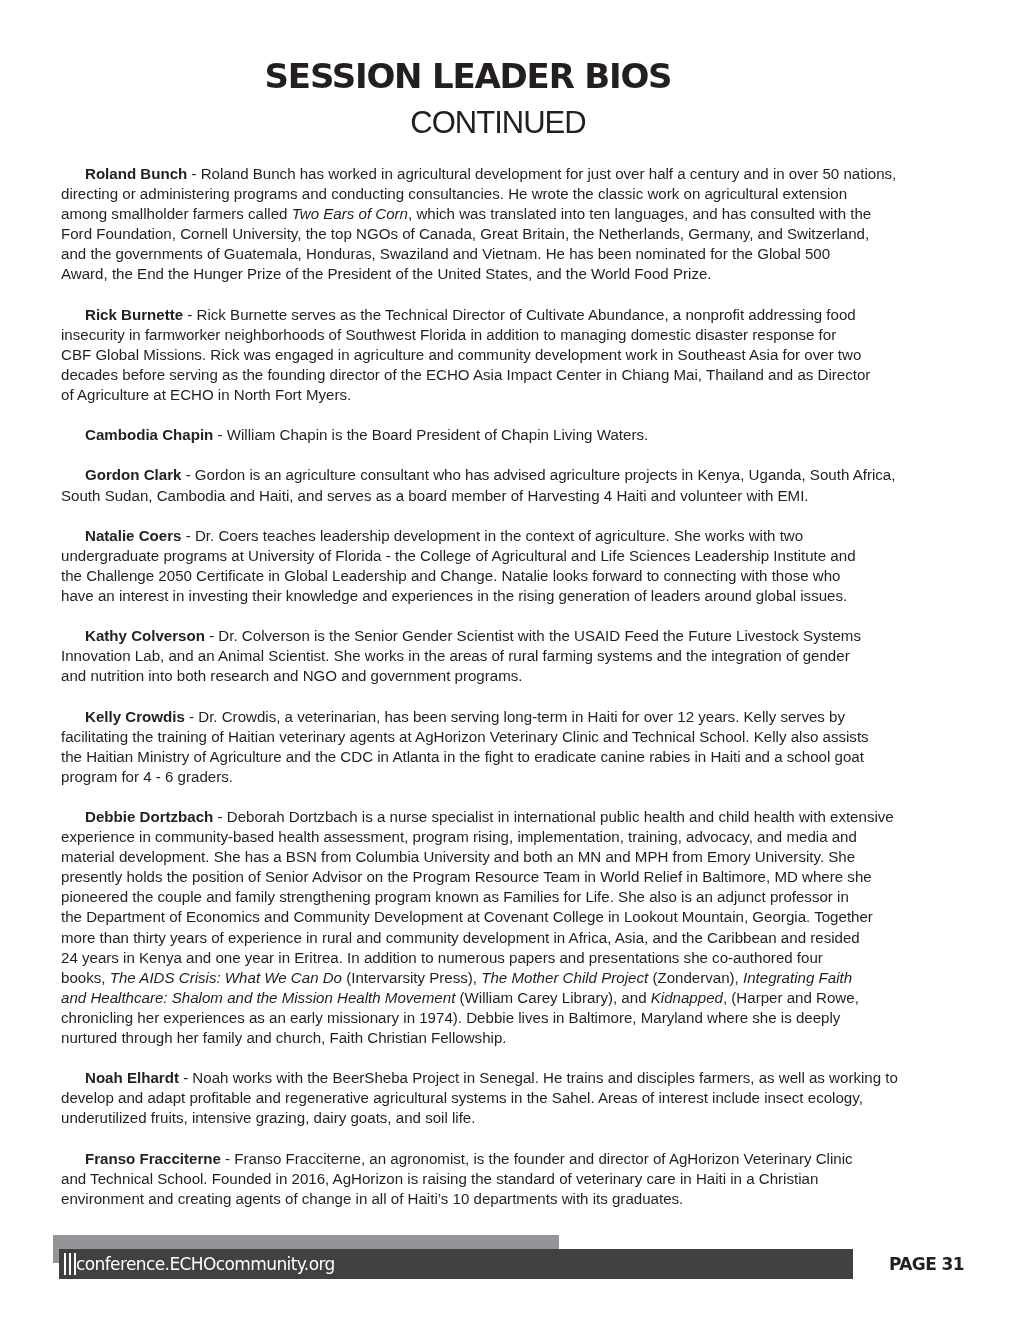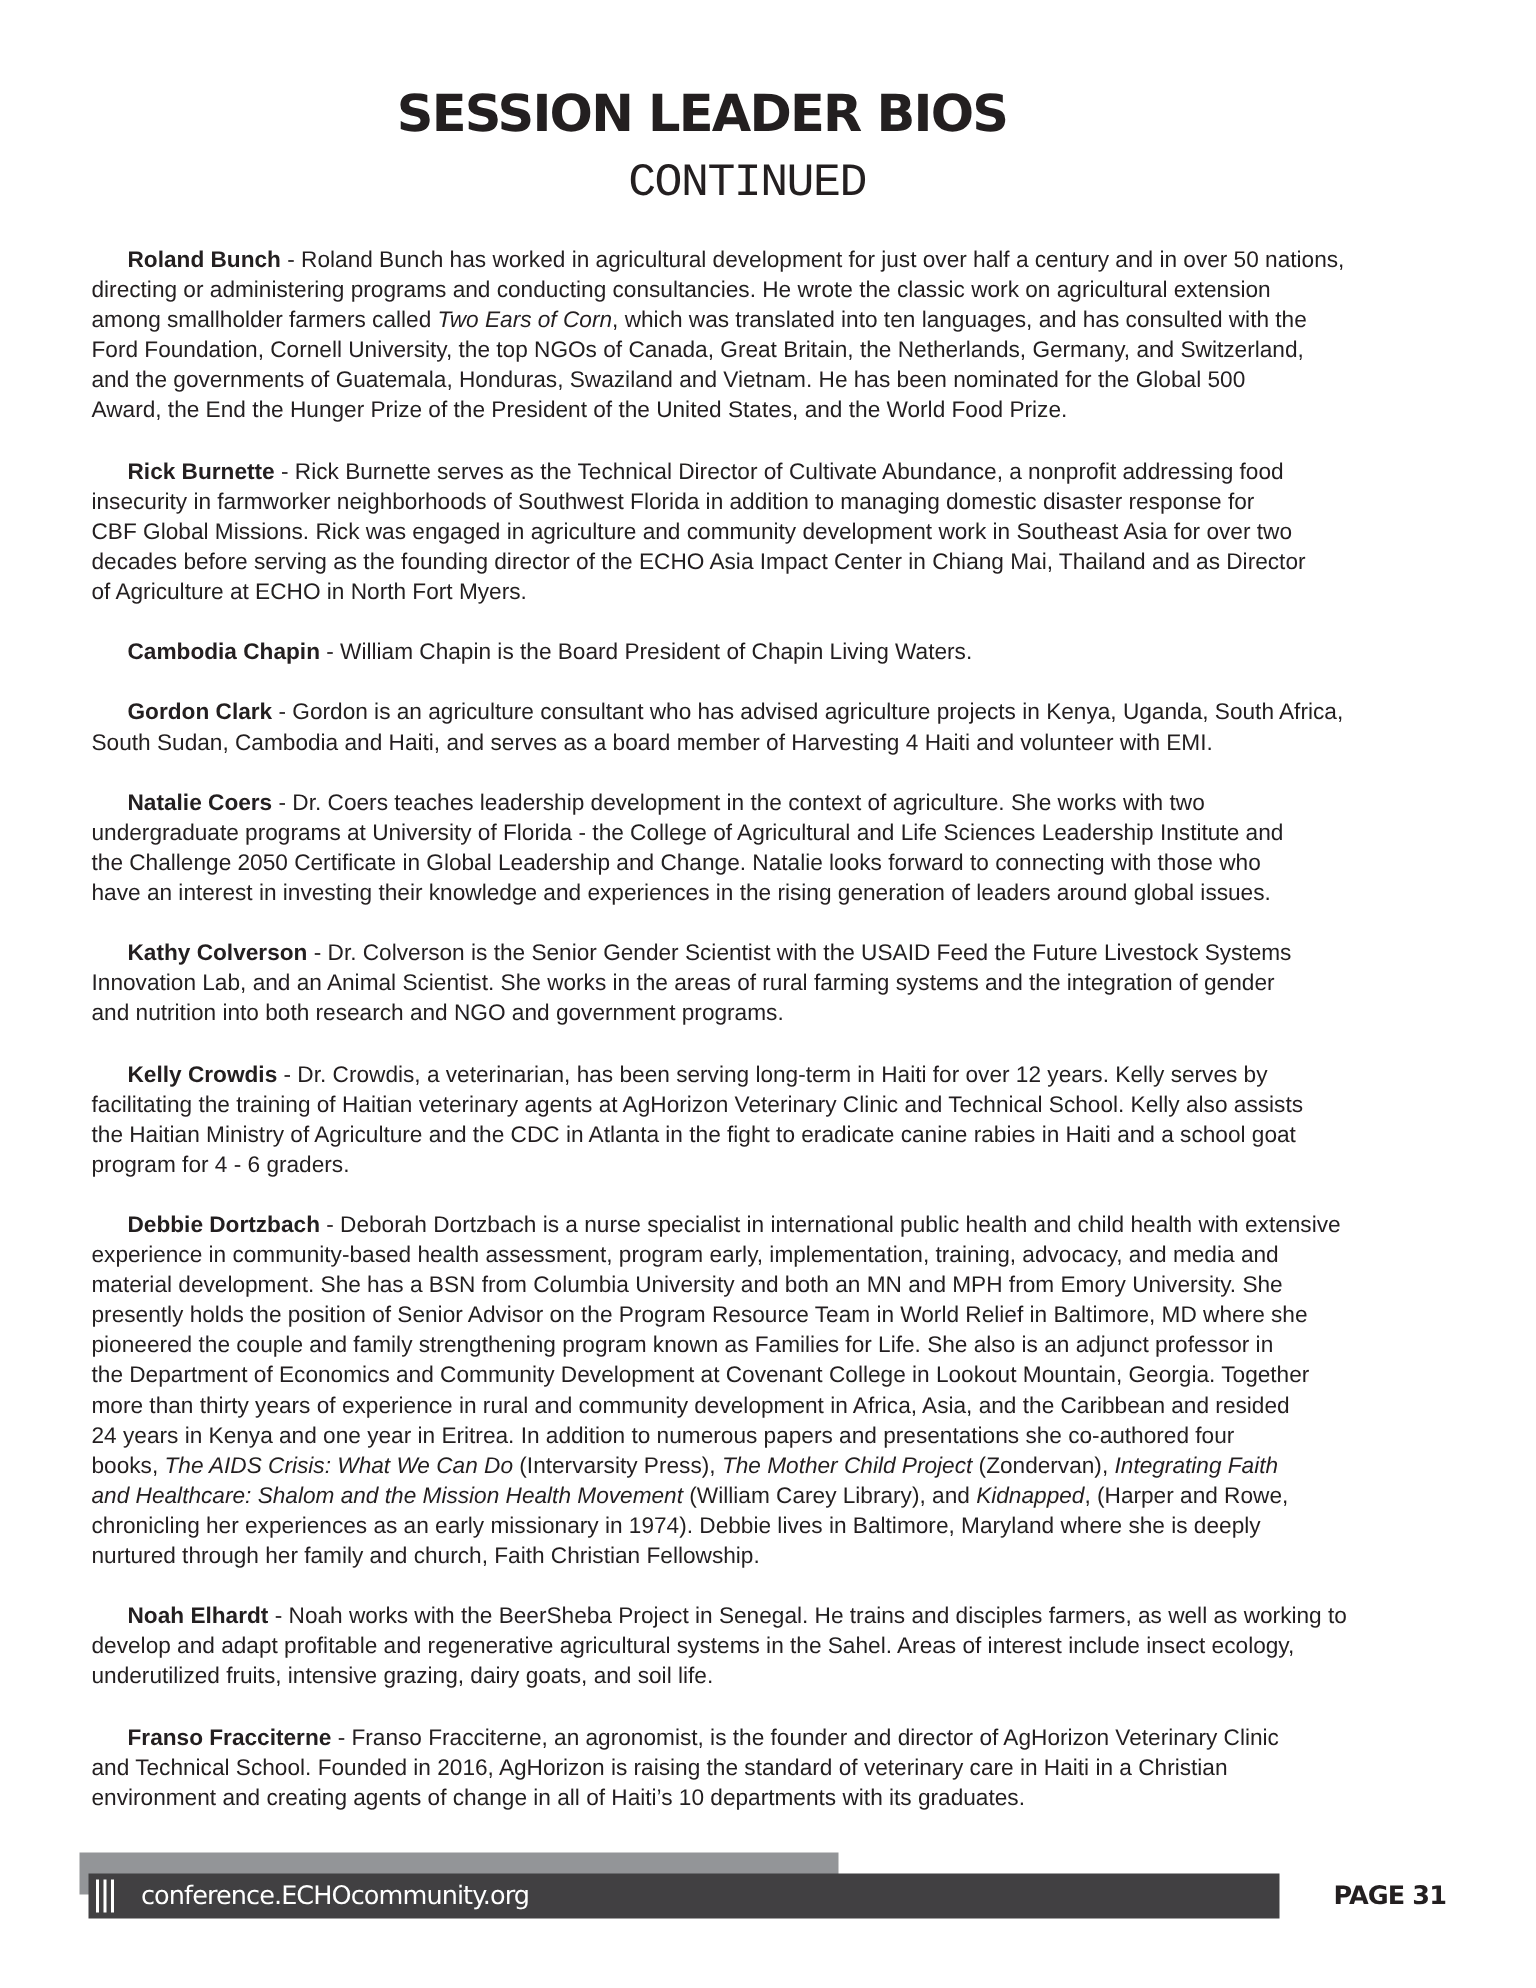--- a/index.html
+++ b/index.html
@@ -1,28 +1,28 @@
 <!DOCTYPE html>
 <html><head>
 <meta charset="utf-8">
 <style>
   html, body { margin: 0; padding: 0; background: #ffffff; }
   body { width: 1024px; height: 1325px; position: relative; overflow: hidden; font-family: "Liberation Sans", sans-serif; color: #231f20; }
   .title { position: absolute; left: 0; width: 936px; top: 52px; text-align: center; font-family: "DejaVu Sans", sans-serif; font-weight: bold; font-size: 34px; letter-spacing: -1.2px; color: #231f20; line-height: 48px; }
-  .subtitle { position: absolute; left: 0; width: 996px; top: 100px; text-align: center; font-family: Liberation Mono, monospace; font-size: 31px; letter-spacing: -1px; color: #231f20; line-height: 46px; }
+  .subtitle { position: absolute; left: 0; width: 996px; top: 100px; text-align: center; font-family: Liberation Sans, sans-serif; font-size: 31px; letter-spacing: -1px; color: #231f20; line-height: 46px; }
   .bios { position: absolute; left: 61px; top: 164px; width: 910px; }
   .bio { font-size: 15.1px; line-height: 20.1px; margin: 0 0 20.1px 0; white-space: nowrap; }
   .bio .line { display: block; }
   .bio .name { font-weight: bold; margin-left: 24px; }
   .bio i { font-style: italic; }
   .footer-light { position: absolute; left: 53px; top: 1235px; width: 506px; height: 28px; background: #939598; }
   .footer-dark { position: absolute; left: 59px; top: 1249px; width: 794px; height: 30px; background: #414042; display: flex; align-items: center; }
   .footer-bars { display: flex; gap: 3px; margin-left: 5px; height: 22px; }
   .footer-bars span { width: 2px; height: 22px; background: #ffffff; display: block; }
-  .footer-url { color: #ffffff; font-family: "DejaVu Sans", sans-serif; font-size: 17px; letter-spacing: -0.6px; margin-left: 18px; text-align: center; }
+  .footer-url { color: #ffffff; font-family: "DejaVu Sans", sans-serif; font-size: 17px; letter-spacing: -0.6px; margin-left: 0; text-align: center; }
   .page-num { position: absolute; left: 889px; top: 1254px; font-family: "DejaVu Sans", sans-serif; font-weight: bold; font-size: 17px; letter-spacing: -0.6px; color: #231f20; }
 </style>
 </head>
 <body>
 
 <div class="title">SESSION LEADER BIOS</div>
 <div class="subtitle">CONTINUED</div>
 
 <div class="bios" id="bios">
     <div class="bio">
@@ -59,21 +59,21 @@
       <span class="line"><span>and nutrition into both research and NGO and government programs.</span></span>
     </div>
     <div class="bio">
       <span class="line"><span class="name">Kelly Crowdis</span><span> - Dr. Crowdis, a veterinarian, has been serving long-term in Haiti for over 12 years.  Kelly serves by</span></span>
       <span class="line"><span>facilitating the training of Haitian veterinary agents at AgHorizon Veterinary Clinic and Technical School. Kelly also assists</span></span>
       <span class="line"><span>the Haitian Ministry of Agriculture and the CDC in Atlanta in the fight to eradicate canine rabies in Haiti and a school goat</span></span>
       <span class="line"><span>program for 4 - 6 graders.</span></span>
     </div>
     <div class="bio">
       <span class="line"><span class="name">Debbie Dortzbach</span><span> - Deborah Dortzbach is a nurse specialist in international public health and child health with extensive</span></span>
-      <span class="line"><span>experience in community-based health assessment, program early, implementation, training, advocacy, and media and</span></span>
+      <span class="line"><span>experience in community-based health assessment, program rising, implementation, training, advocacy, and media and</span></span>
       <span class="line"><span>material development. She has a BSN from Columbia University and both an MN and MPH from Emory University. She</span></span>
       <span class="line"><span>presently holds the position of Senior Advisor on the Program Resource Team in World Relief in Baltimore, MD where she</span></span>
       <span class="line"><span>pioneered the couple and family strengthening program known as Families for Life. She also is an adjunct professor in</span></span>
       <span class="line"><span>the Department of Economics and Community Development at Covenant College in Lookout Mountain, Georgia. Together</span></span>
       <span class="line"><span>more than thirty years of experience in rural and community development in Africa, Asia, and the Caribbean and resided</span></span>
       <span class="line"><span>24 years in Kenya and one year in Eritrea. In addition to numerous papers and presentations she co-authored four</span></span>
       <span class="line"><span>books, </span><i>The AIDS Crisis: What We Can Do</i><span> (Intervarsity Press), </span><i>The Mother Child Project</i><span> (Zondervan), </span><i>Integrating Faith</i></span>
       <span class="line"><i>and Healthcare: Shalom and the Mission Health Movement</i><span> (William Carey Library), and </span><i>Kidnapped</i><span>, (Harper and Rowe,</span></span>
       <span class="line"><span>chronicling her experiences as an early missionary in 1974). Debbie lives in Baltimore, Maryland where she is deeply</span></span>
       <span class="line"><span>nurtured through her family and church, Faith Christian Fellowship.</span></span>

